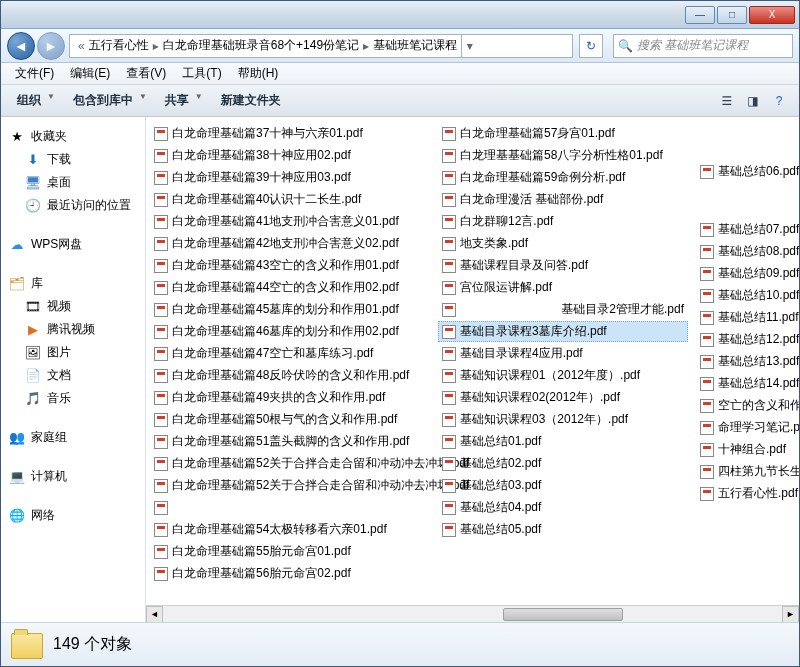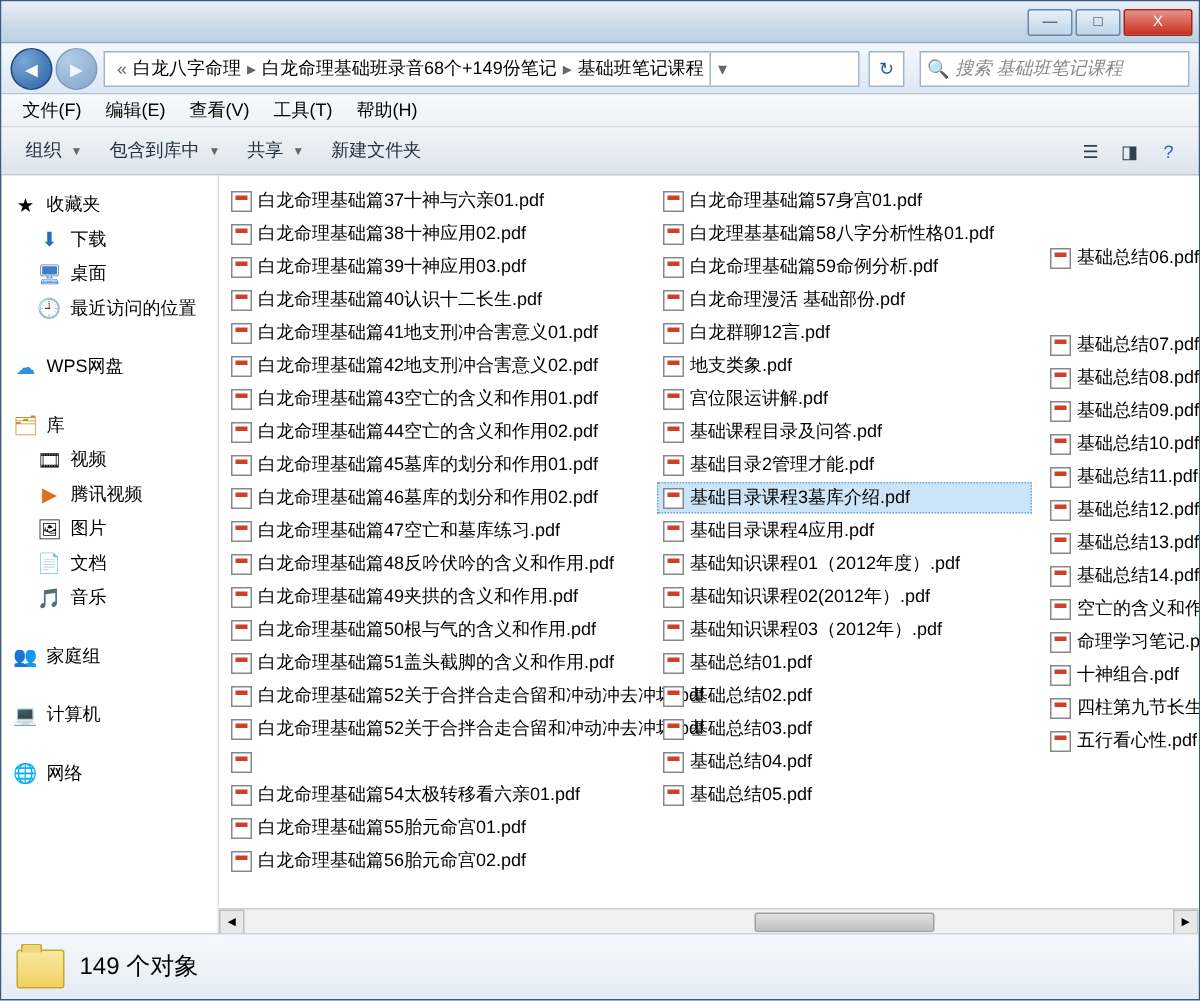--- a/index.html
+++ b/index.html
@@ -18,21 +18,21 @@
 .breadcrumb { flex: 1; height: 24px; background: #fff; border: 1px solid #a0b4c8; display: flex; align-items: center; font-size: 12px; padding: 0 4px; overflow: hidden; }
 .bc-sep { color: #666; margin: 0 4px; }
 .bc-part { color: #000; cursor: pointer; white-space: nowrap; }
 .bc-drop { width: 16px; height: 22px; border-left: 1px solid #a0b4c8; margin-left: 4px; display: flex; align-items: center; justify-content: center; color: #666; cursor: pointer; }
 .refresh { width: 24px; height: 24px; border: 1px solid #a0b4c8; background: #fff; margin-left: 2px; display: flex; align-items: center; justify-content: center; cursor: pointer; color: #2860a0; font-size: 12px; }
 .searchbox { width: 180px; height: 24px; border: 1px solid #a0b4c8; background: #fff; margin-left: 6px; display: flex; align-items: center; padding: 0 4px; font-size: 12px; color: #888; font-style: italic; }
 .search-icon { color: #2860a0; margin-right: 4px; font-style: normal; }
 .menubar { height: 22px; background: linear-gradient(to bottom,#f8fafc,#eef2f6); border-bottom: 1px solid #d0d8e0; display: flex; align-items: center; padding: 0 6px; font-size: 12px; }
 .menuitem { padding: 2px 8px; cursor: pointer; }
 .toolbar { height: 32px; background: linear-gradient(to bottom,#f0f4f8,#dce4ec); border-bottom: 1px solid #c0c8d0; display: flex; align-items: center; padding: 0 8px; font-size: 12px; gap: 2px; }
-.toolbtn { padding: 4px 8px; cursor: pointer; display: flex; align-items: center; gap: 4px; color: #203040; }
+.toolbtn { padding: 4px 8px; cursor: pointer; display: flex; align-items: flex-start; gap: 4px; color: #203040; font-weight: bold; }
 .tool-drop { font-size: 8px; color: #666; margin-left: 2px; }
 .tool-spacer { flex: 1; }
 .tool-icon { width: 24px; height: 24px; display: flex; align-items: center; justify-content: center; cursor: pointer; color: #304050; }
 .body { flex: 1; display: flex; overflow: hidden; }
 .sidebar { width: 145px; background: #fff; border-right: 1px solid #d8e0e8; overflow-y: auto; padding: 8px 4px; font-size: 12px; }
 .sb-group { margin-bottom: 16px; }
 .sb-head { display: flex; align-items: center; gap: 6px; padding: 3px 4px; cursor: pointer; font-weight: normal; }
 .sb-item { display: flex; align-items: center; gap: 6px; padding: 3px 4px 3px 20px; cursor: pointer; }
 .sb-icon { width: 16px; height: 16px; display: inline-flex; align-items: center; justify-content: center; font-size: 13px; }
 .content { flex: 1; overflow: auto; background: #fff; position: relative; }
@@ -63,21 +63,21 @@
     </div>
   </div>
 
   <div class="navbar">
     <div class="navarrows">
       <div class="navarrow">◄</div>
       <div class="navarrow fwd">►</div>
     </div>
     <div class="breadcrumb">
       <span class="bc-sep">«</span>
-      <span class="bc-part">白龙八字命理</span>
+      <span class="bc-part">五行看心性</span>
       <span class="bc-sep">▸</span>
       <span class="bc-part">白龙命理基础班录音68个+149份笔记</span>
       <span class="bc-sep">▸</span>
       <span class="bc-part">基础班笔记课程</span>
       <div class="bc-drop">▾</div>
     </div>
     <div class="refresh">↻</div>
     <div class="searchbox">
       <span class="search-icon">🔍</span>
       <span>搜索 基础班笔记课程</span>
@@ -344,29 +344,29 @@
           <div class="fileitem" style="width: 250px;">
             <span class="file-icon">
               <span class="pdf-icon"></span>
             </span>
             <span>地支类象.pdf</span>
           </div>
           <div class="fileitem" style="width: 250px;">
             <span class="file-icon">
               <span class="pdf-icon"></span>
             </span>
+            <span>基础课程目录及问答.pdf</span>
+          </div>
+          <div class="fileitem" style="width: 250px;">
+            <span class="file-icon">
+              <span class="pdf-icon"></span>
+            </span>
             <span>宫位限运讲解.pdf</span>
           </div>
-          <div class="fileitem" style="width: 250px;">
-            <span class="file-icon">
-              <span class="pdf-icon"></span>
-            </span>
-            <span>基础课程目录及问答.pdf</span>
-          </div>
-          <div class="fileitem" style="width: 250px;">
+          <div class="fileitem" style="width: 250px; justify-content: space-between;">
             <span class="file-icon">
               <span class="pdf-icon"></span>
             </span>
             <span>基础目录2管理才能.pdf</span>
           </div>
           <div class="fileitem selected" style="width: 250px;">
             <span class="file-icon">
               <span class="pdf-icon"></span>
             </span>
             <span>基础目录课程3墓库介绍.pdf</span>

